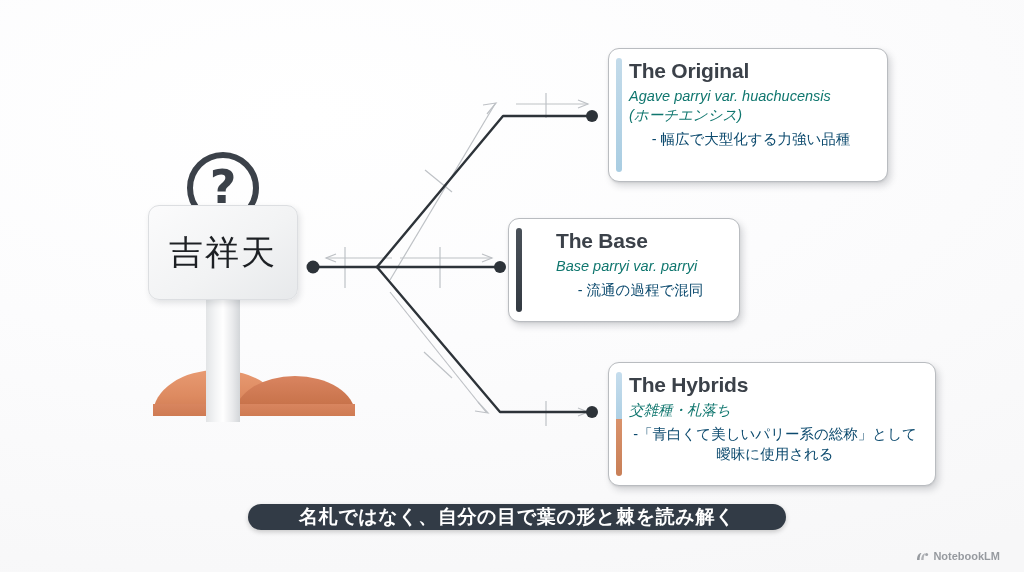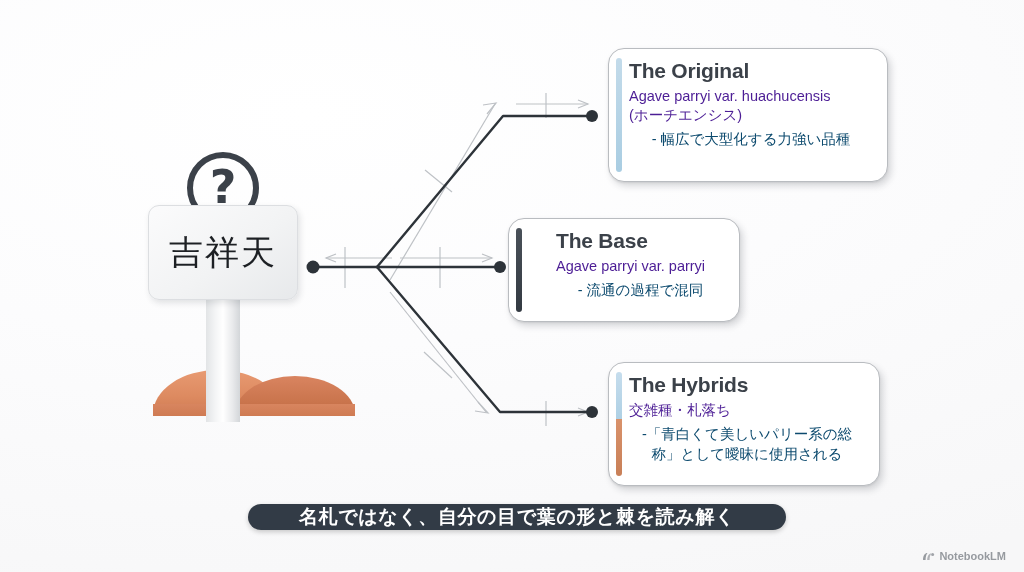--- a/index.html
+++ b/index.html
@@ -17,45 +17,45 @@
   }
 
   
   #connectors { position:absolute; left:0; top:0; width:1024px; height:572px; }
 
   
   .card {
     position:absolute;
     background:#ffffff;
     border:1px solid #b9bcc0;
-    border-radius:16px;
+    border-radius:11px;
     box-shadow:3px 4px 7px rgba(40,45,55,.18), 0 1px 2px rgba(0,0,0,.08);
     padding:10px 14px 11px 20px;
     overflow:hidden;
   }
   .accent {
     position:absolute; left:7px; top:9px; bottom:9px;
     width:6px; border-radius:3px;
     overflow:hidden;
   }
   .accent .seg { width:100%; }
   .card-title {
     font-size:21px; font-weight:bold; color:#3b4149;
     letter-spacing:-.2px; line-height:1.15; margin-bottom:4px;
   }
   .card-sub {
-    font-size:14.5px; color:#4c1d95; line-height:1.32;
+    font-size:14.5px; color:#0f766e; line-height:1.32;font-style:italic;
   }
   .card-note {
     font-size:14.5px; color:#0c4a6e; line-height:1.34; margin-top:5px;text-align:center;
   }
 
   #card-original { left:608px; top:48px;  width:280px; height:134px; }
   #card-base     { left:508px; top:218px; width:232px; height:104px;padding-left:47px; }
-  #card-hybrids  { left:608px; top:362px; width:272px; height:124px; }
+  #card-hybrids  { left:608px; top:362px; width:328px; height:124px; }
 
   
   #marker { position:absolute; left:143px; top:152px; width:200px; height:270px; }
   #qmark {
     position:absolute; left:44px; top:0px; width:72px; height:72px;
     border:6px solid #3b4149; border-radius:50%;
     display:flex; align-items:center; justify-content:center;
     background:transparent;
   }
   #qmark span {
@@ -99,21 +99,21 @@
     display:flex; align-items:center; justify-content:center;
     box-shadow:0 2px 5px rgba(0,0,0,.2);
   }
   #caption span {
     color:#ffffff; font-size:19px; font-weight:bold; letter-spacing:.6px;
     font-family:"DejaVu Sans", sans-serif;
   }
 
   
   #watermark {
-    position:absolute; right:18px; bottom:10px;
+    position:absolute; right:24px; bottom:10px;
     display:flex; align-items:center; gap:4px;
     opacity:.62;
   }
   #watermark .wm-text { font-size:11px; color:#5c626a; font-weight:600; }
 </style>
 </head>
 <body>
 
 <div id="stage">
 
@@ -185,21 +185,21 @@
     <div class="card-sub" style="white-space:pre-line;">Agave parryi var. huachucensis
 (ホーチエンシス)</div>
     <div class="card-note">- 幅広で大型化する力強い品種</div>
   </div>
 
   <div class="card" id="card-base">
     <div class="accent">
       <div class="seg" style="height:100%;background:linear-gradient(180deg,#4a5159 0%,#333a42 100%);"></div>
     </div>
     <div class="card-title">The Base</div>
-    <div class="card-sub" style="white-space:pre-line;">Agave parryi var. parryi</div>
+    <div class="card-sub" style="white-space:pre-line;">Base parryi var. parryi</div>
     <div class="card-note">- 流通の過程で混同</div>
   </div>
 
   <div class="card" id="card-hybrids">
     <div class="accent">
       <div class="seg" style="height:45%;background:linear-gradient(180deg,#c6dded 0%,#aed0e4 100%);"></div>
       <div class="seg" style="height:55%;background:linear-gradient(180deg,#d9926b 0%,#c87f57 100%);"></div>
     </div>
     <div class="card-title">The Hybrids</div>
     <div class="card-sub" style="white-space:pre-line;">交雑種・札落ち</div>

